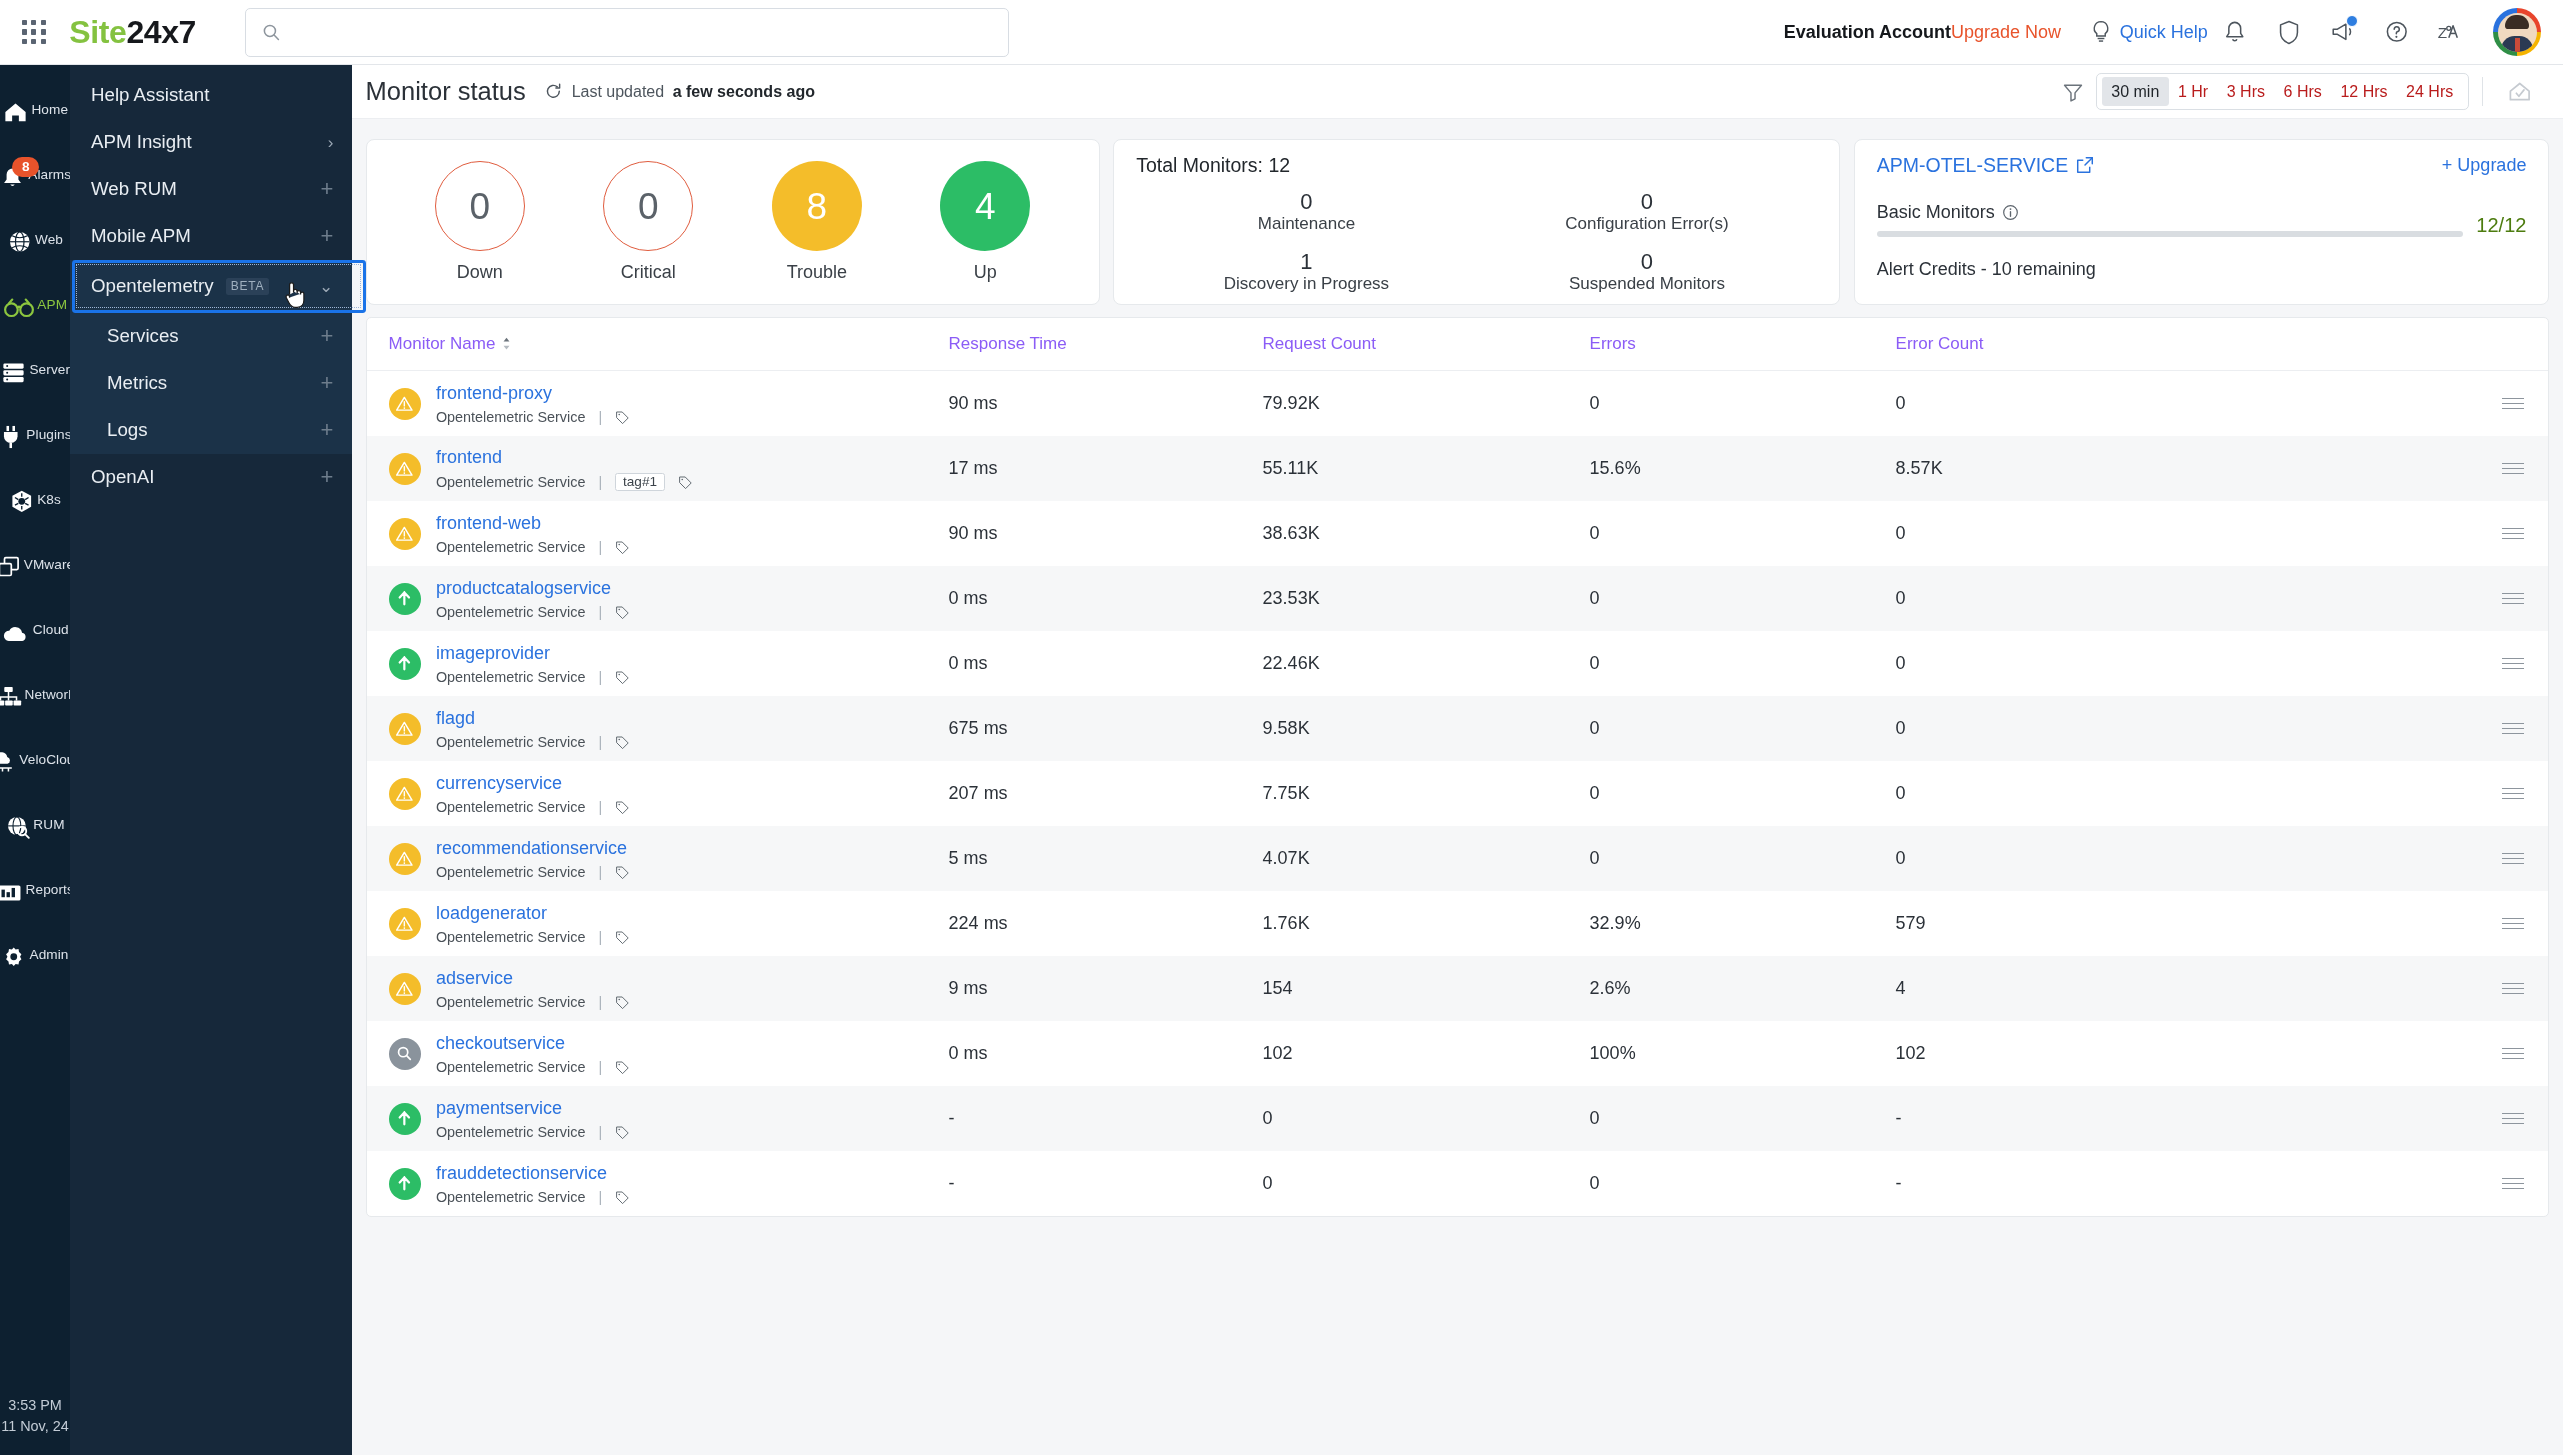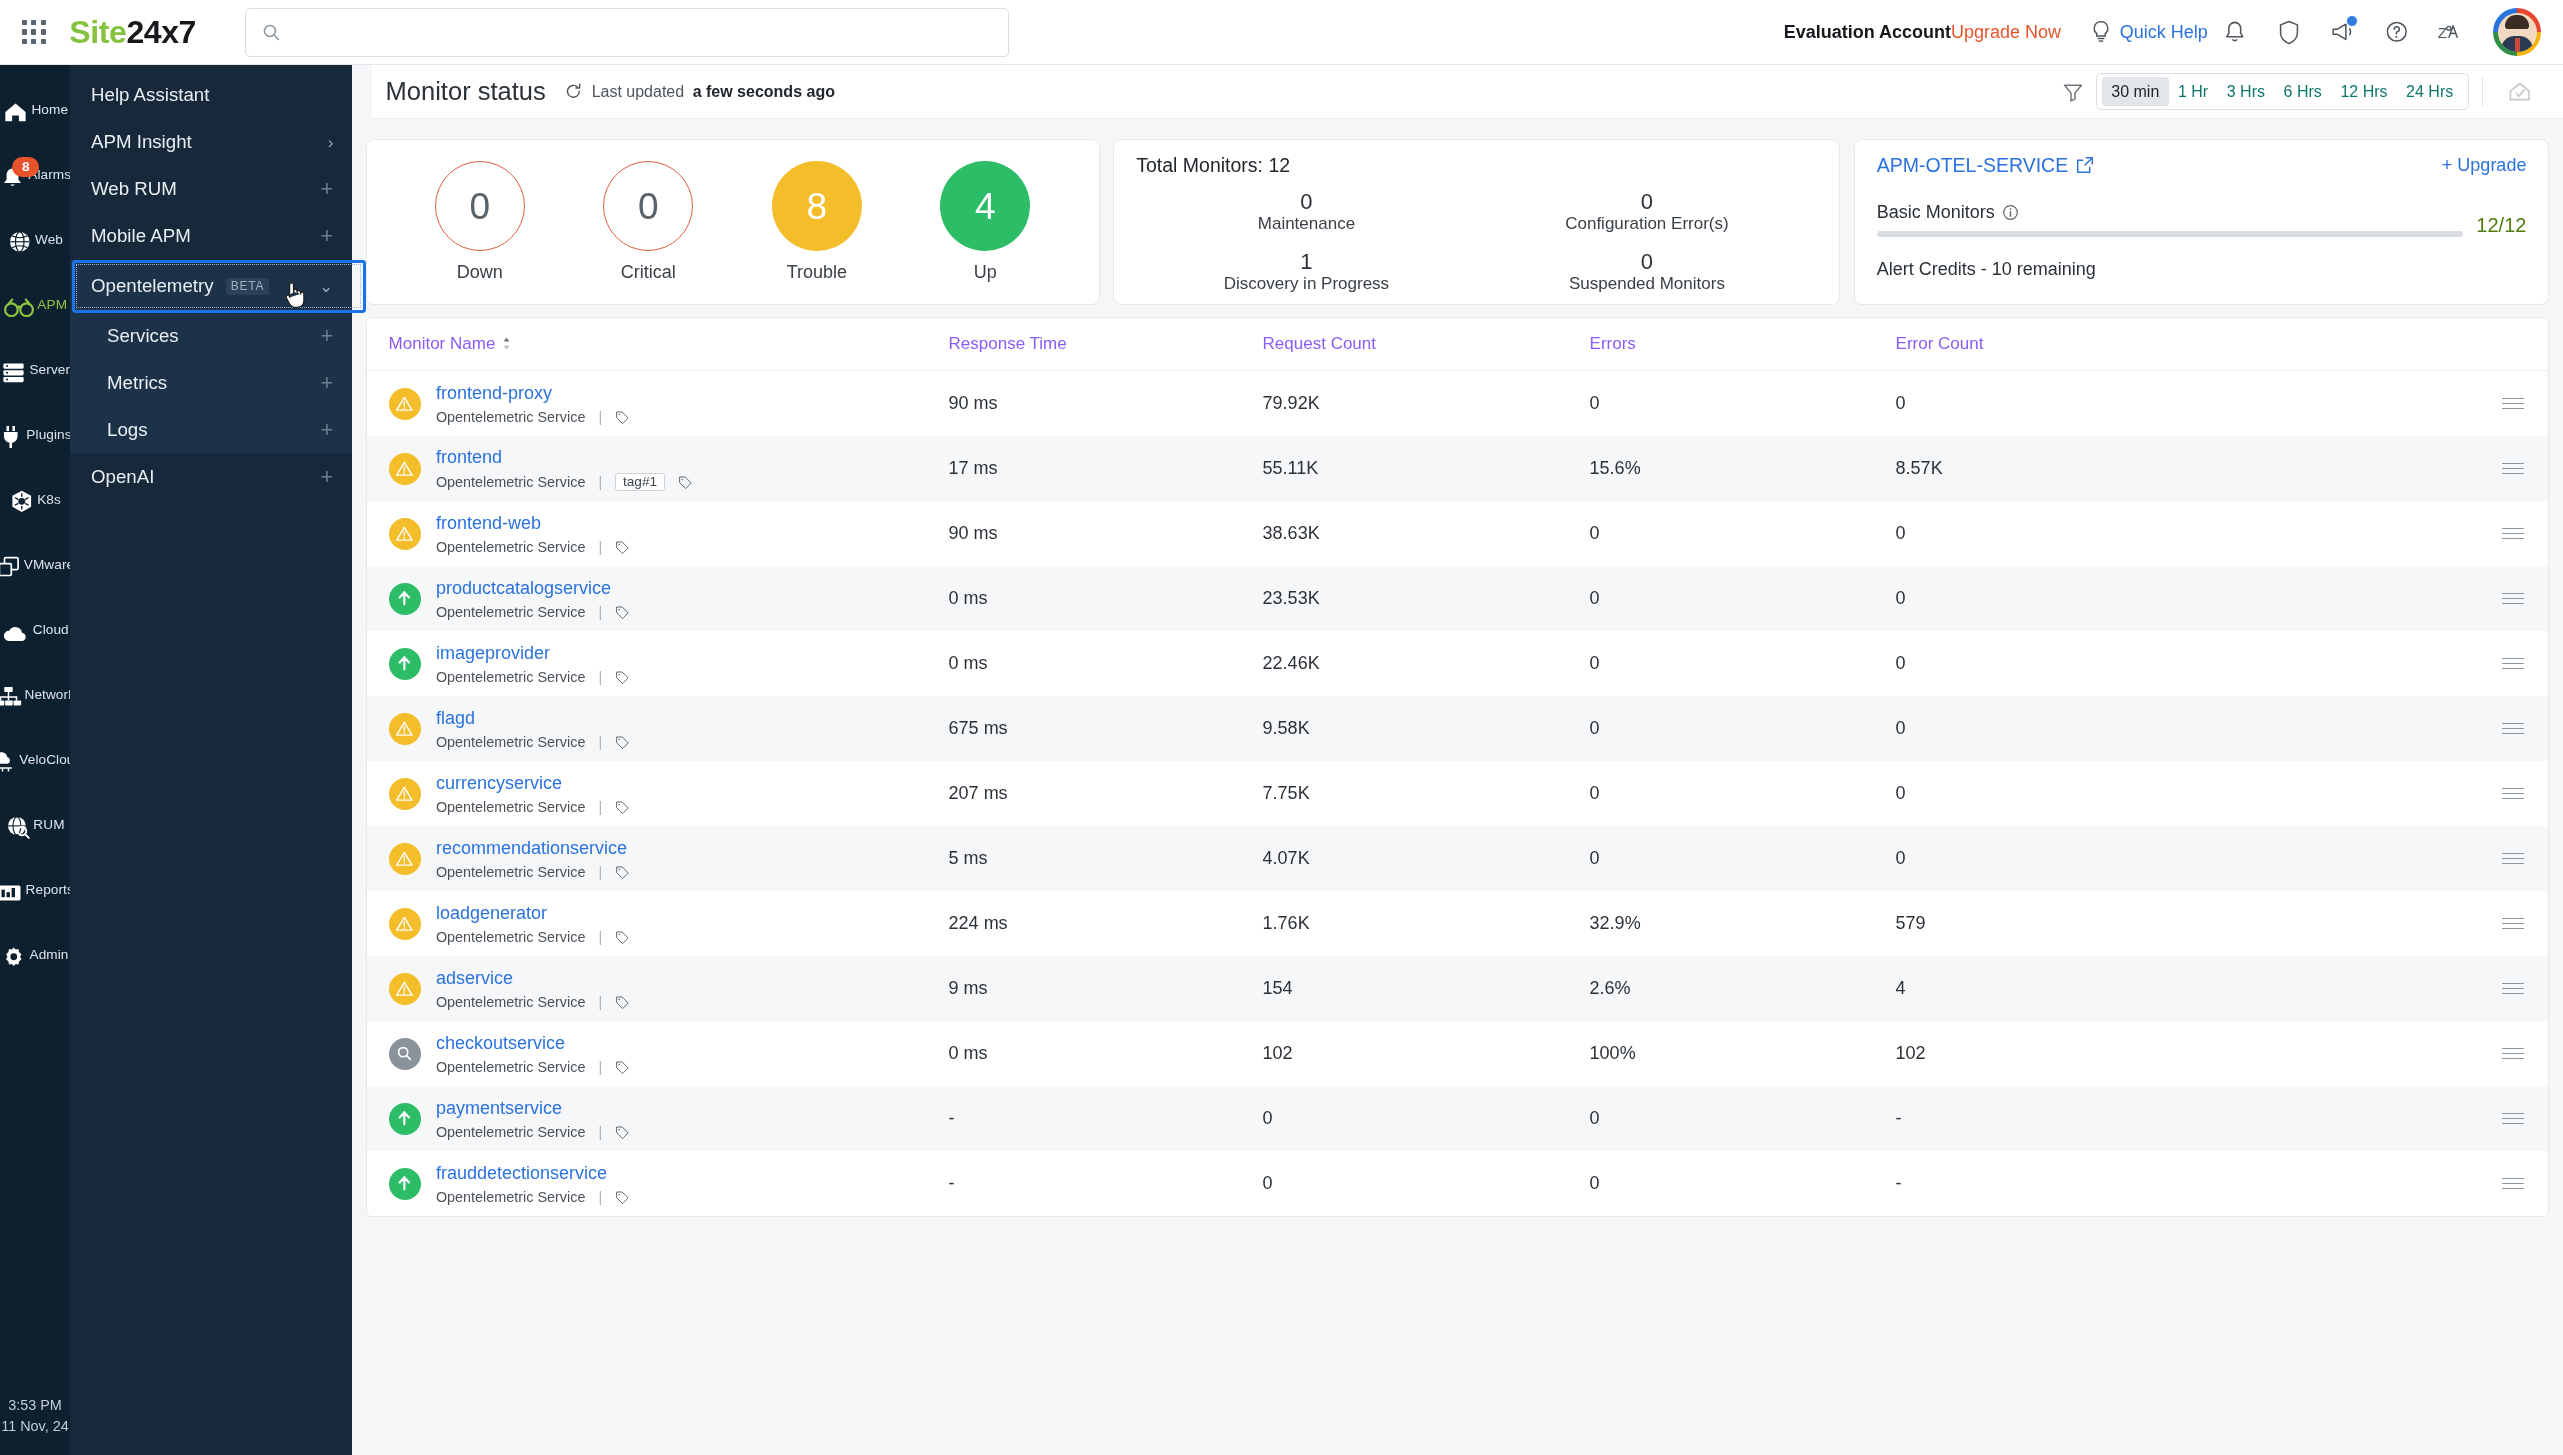--- a/index.html
+++ b/index.html
@@ -64,28 +64,28 @@
   .nav-item .plus { margin-left:auto; color:#6e7d8c; font-size:22px; line-height:1; font-weight:300;}
   .nav-item.sub { padding-left:37px; background:#1b3248; }
   .nav-item.group { background:#1b3248; }
   .beta { font-size:12px; color:#9fb0bf; background:#2b4158; border-radius:2.5px; padding:1.7px 5.1px; margin-left:12px; letter-spacing:0.8px; }
   .nav-focus { position:absolute; left:1.7px; right:-13.6px; height:53px; border:3.4px solid #1a73e8; border-radius:3.4px; pointer-events:none; }
   .nav-focus:after { content:""; position:absolute; inset:1.7px; border:0.8px dotted #9fb6d6; }
   .cursor-hand { position:absolute; width:25.5px; height:29px; pointer-events:none; }
 
   
   .main { flex:1 1 auto; background:#f5f6f8; display:flex; flex-direction:column; min-width:0; overflow:hidden;}
-  .pagehdr { height:54px; flex:0 0 54px; background:#fff; display:flex; align-items:center; padding:0 20.4px 0 13.6px; border-bottom:0.8px solid #eceef1;margin-left:20px;}
+  .pagehdr { height:54px; flex:0 0 54px; background:#fff; display:flex; align-items:center; padding:0 20.4px 0 13.6px; border-bottom:0.8px solid #eceef1;}
   .pagetitle { font-size:25.5px; color:#2b3138; }
   .lastupd { display:flex; align-items:center; gap:8.5px; margin-left:18.7px; font-size:16px; color:#4d555d; }
   .lastupd b { color:#22272c; }
   .hdr-right { margin-left:auto; display:flex; align-items:center; gap:0; }
   .filter-ico { width:46px; display:flex; align-items:center; justify-content:center; cursor:pointer; }
   .range { display:flex; align-items:center; border:0.8px solid #dadfe4; border-radius:5.1px; height:37px; padding:0 5.1px; background:#fff; }
-  .range .opt { font-size:16px; color:#0f766e; padding:5.1px 9.3px; border-radius:3.4px; cursor:pointer; white-space:nowrap; }
+  .range .opt { font-size:16px; color:#b91c1c; padding:5.1px 9.3px; border-radius:3.4px; cursor:pointer; white-space:nowrap; }
   .range .opt.sel { background:#e2e5e9; color:#1f2429; }
   .hdr-sep { width:0.8px; height:29px; background:#dfe3e7; margin:0 13.6px; }
 
   .scroll { flex:1 1 auto; overflow:hidden; padding:12px 13.6px 0 13.6px; }
 
   
   .cards { display:flex; gap:13.6px; align-items:stretch; }
   .card { background:#fff; border:0.8px solid #e6e9ec; border-radius:8px;margin-top:8px; }
   .card-status { flex:0 0 734px; height:166px; display:flex; align-items:center; justify-content:space-around; padding:0 29px; }
   .donut { display:flex; flex-direction:column; align-items:center; gap:10.2px; cursor:pointer; }

